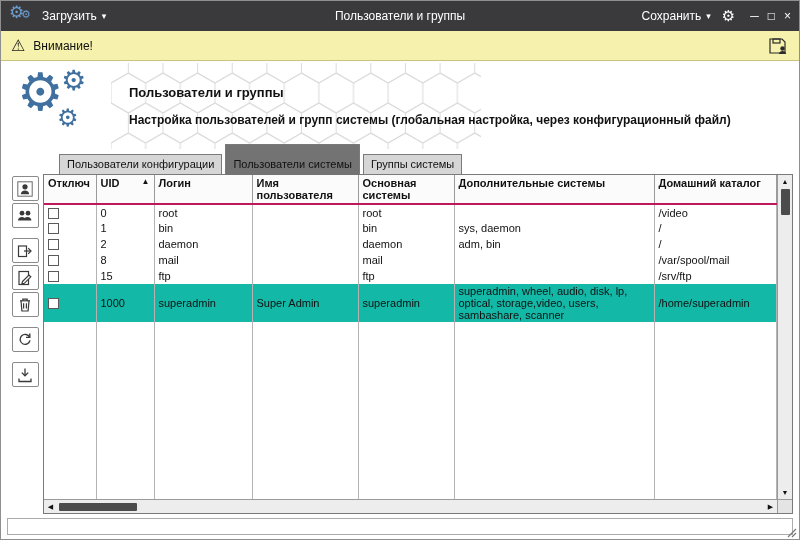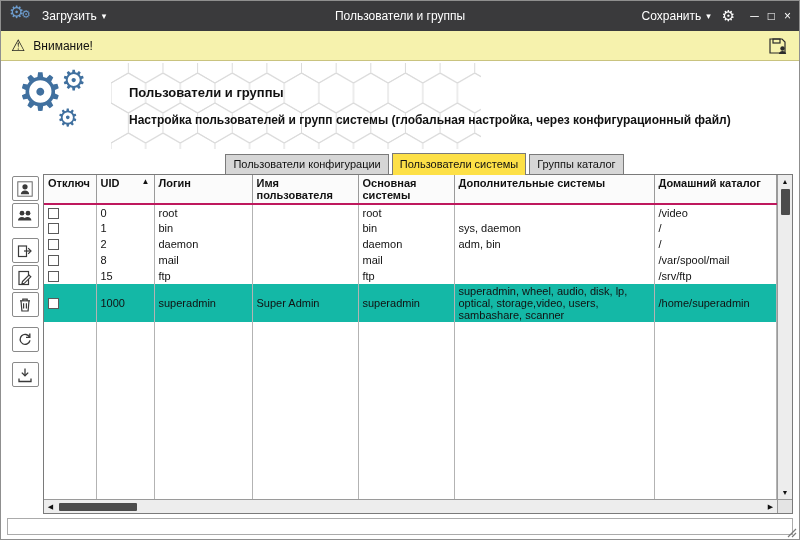--- a/index.html
+++ b/index.html
@@ -33,23 +33,23 @@
   .hexbg { position:absolute; left:104px; top:0; z-index:0; }
   .logo { position:relative; width:84px; height:76px; z-index:1; flex:0 0 auto; }
   .logo .g1 { position:absolute; left:0; top:-6px; font-size:52px; color:#40709f; }
   .logo .g2 { position:absolute; left:44px; top:-4px; font-size:28px; color:#40709f; }
   .logo .g3 { position:absolute; left:40px; top:36px; font-size:24px; color:#40709f; }
   .header-text { position:relative; z-index:1; }
   .app-title { font-size:13px; font-weight:bold; color:#111; margin-bottom:13px; }
   .app-sub { font-size:12px; font-weight:bold; color:#111; }
 
   
-  .tabs { display:flex; align-items:flex-end; margin-left:52px; height:25px; position:relative; z-index:2; flex:0 0 auto;justify-content:center; }
+  .tabs { display:flex; align-items:flex-end; margin-left:52px; height:25px; position:relative; z-index:2; flex:0 0 auto; }
   .tab { background:#d6d6d6; border:1px solid #7a7a7a; border-bottom:none; margin-right:3px; padding:3px 7px 4px 7px; font-size:11px; color:#111; cursor:default; }
-  .tab.active { background:#fde047; padding-top:4px; padding-bottom:5px; margin-bottom:-1px; }
+  .tab.active { background:#737373; padding-top:13px; padding-bottom:5px; margin-bottom:-1px; }
 
   
   .main { flex:1; display:flex; min-height:0; }
   .toolcol { width:36px; display:flex; flex-direction:column; align-items:center; padding-top:2px; flex:0 0 auto; }
   .toolbtn { width:27px; height:25px; background:#fff; border:1px solid #8a8a8a; border-radius:2px; display:flex; align-items:center; justify-content:center; margin-bottom:2px; cursor:default; }
   .gap8 { height:8px; flex:0 0 auto; }
 
   .tablewrap { flex:1; border:1px solid #7a7a7a; display:grid; grid-template-columns:1fr 15px; grid-template-rows:1fr 14px; background:#fff; min-height:0; }
   .tscroll { overflow:hidden; }
   table { width:100%; height:100%; border-collapse:collapse; table-layout:fixed; font-size:11px; color:#111; }
@@ -146,21 +146,21 @@
       </div>
       <div class="header-text">
         <div class="app-title">Пользователи и группы</div>
         <div class="app-sub">Настройка пользователей и групп системы (глобальная настройка, через конфигурационный файл)</div>
       </div>
     </div>
 
     <div class="tabs">
       <div class="tab">Пользователи конфигурации</div>
       <div class="tab active">Пользователи системы</div>
-      <div class="tab">Группы каталог</div>
+      <div class="tab">Группы системы</div>
     </div>
 
     <div class="main">
 
       <div class="toolcol">
         <div class="toolbtn">
           <svg width="18" height="18" viewBox="0 0 18 18">
             <rect x="1.8" y="1.8" width="14.4" height="14.4" fill="none" stroke="#6a6a6a" stroke-width="1"></rect>
             <circle cx="9" cy="6.8" r="2.6" fill="#3a3a3a"></circle>
             <path d="M4.8 14.2c0-2.4 1.9-3.8 4.2-3.8s4.2 1.4 4.2 3.8z" fill="#3a3a3a"></path>

